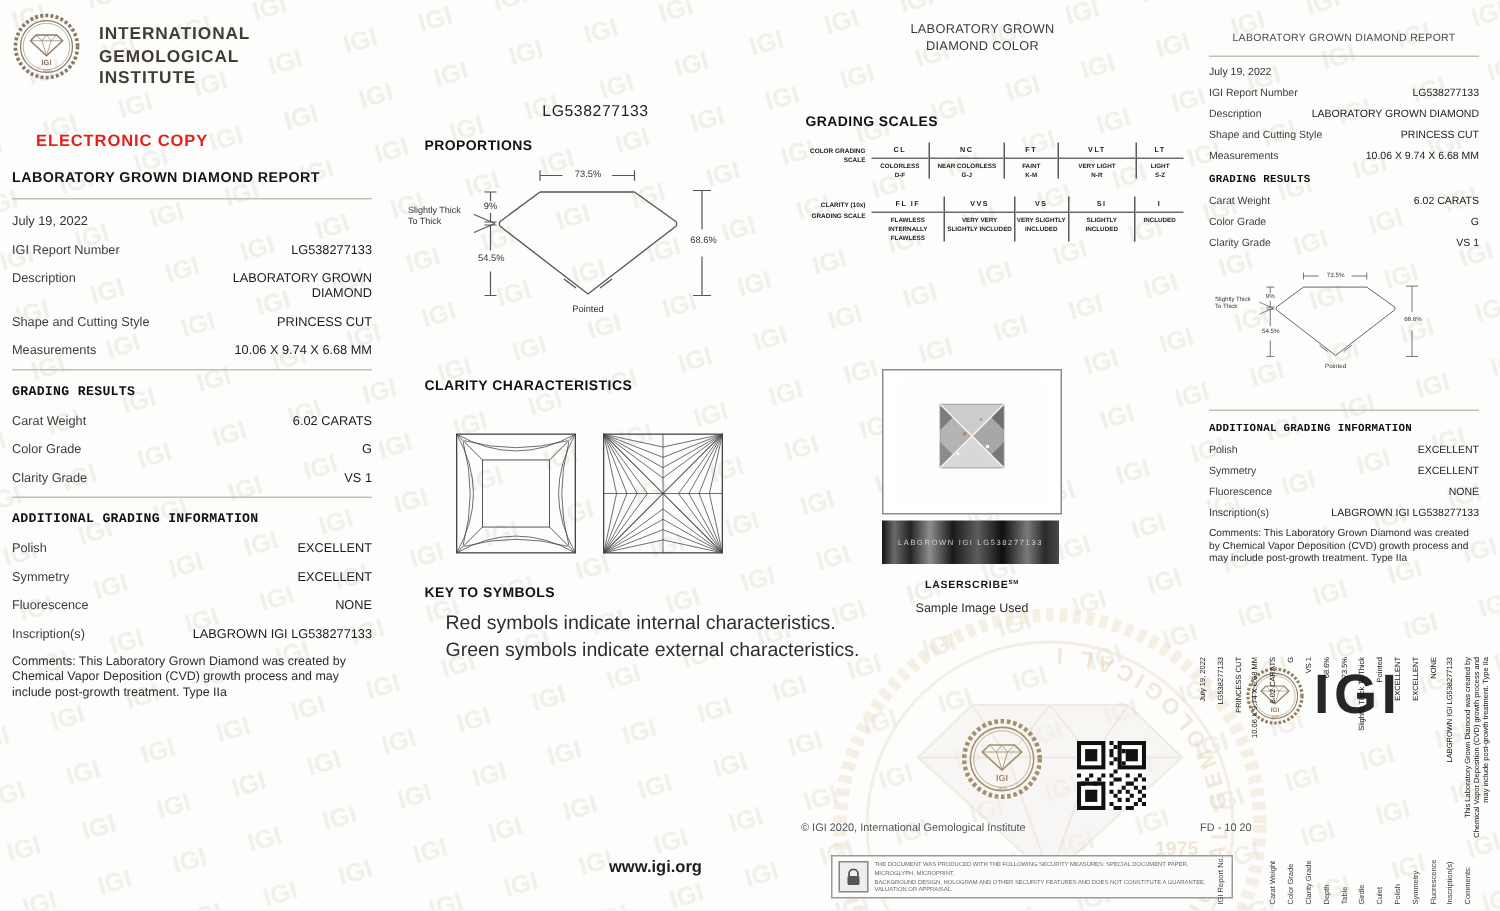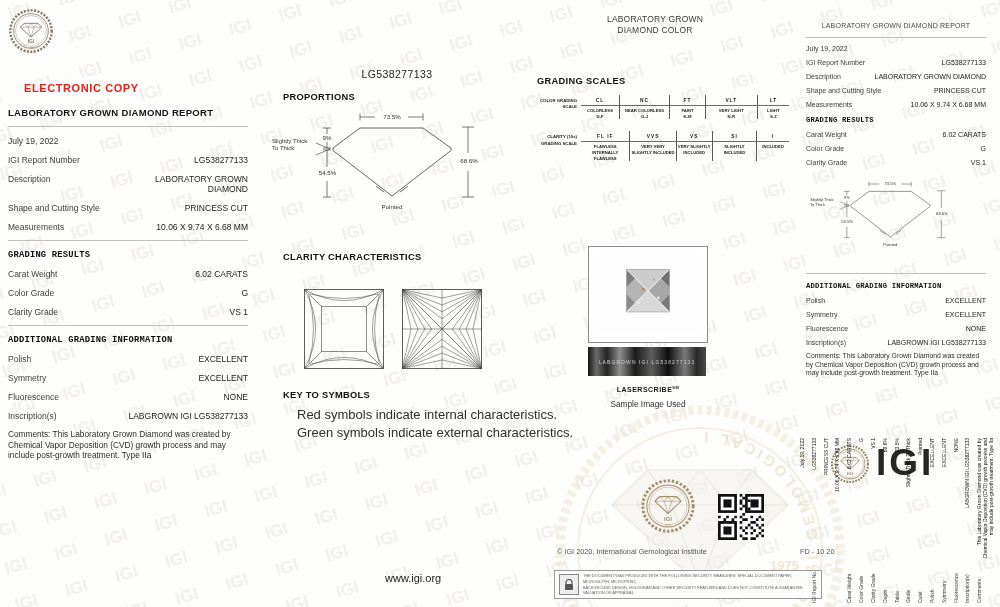--- a/index.html
+++ b/index.html
@@ -50,23 +50,23 @@
   .key-text{position:absolute;left:297px;top:406px;font-size:13px;color:#2e2e2e;line-height:1.35;z-index:2;}
   
   .stub{position:absolute;left:806px;top:32px;width:180px;z-index:2;}
   .stub .divider{margin-top:5px;}
   .stub .date{font-size:7px;margin-top:7px;}
   .stub .kv{font-size:7px;margin-top:7px;}
   .stub .kv .v{max-width:112px;}
   .stub .sec-head{font-size:7.2px;margin-top:8px;}
   .stub .comments{font-size:6.8px;margin-top:6px;}
   
-  .copyright{position:absolute;left:557px;top:547px;font-size:7.3px;color:#555;z-index:2;}
+  .copyright{position:absolute;left:534px;top:547px;font-size:7.3px;color:#555;z-index:2;}
   .form-code{position:absolute;left:800px;top:547px;font-size:7.3px;color:#555;z-index:2;}
-  .website{position:absolute;left:385px;top:572px;font-size:11px;font-weight:normal;color:#1d1d1d;z-index:2;}
+  .website{position:absolute;left:406px;top:572px;font-size:11px;font-weight:bold;color:#1d1d1d;z-index:2;}
   .igi-wordmark{position:absolute;left:876px;top:442px;font-size:37px;font-weight:bold;color:#262626;letter-spacing:3px;z-index:2;}
   .security{position:absolute;left:554px;top:570px;width:266px;height:27px;border:1.5px solid #9a9a9a;background:#fcfcfb;display:flex;align-items:center;z-index:2;}
   .lock-box{width:18px;height:19px;border:1px solid #888;background:#eee;margin:0 4px 0 4px;display:flex;align-items:center;justify-content:center;}
   .sec-text{flex:1;font-size:3.9px;color:#666;line-height:1.5;padding-right:3px;}
   
   .side-strip{position:absolute;left:800px;top:438px;width:195px;height:165px;overflow:hidden;z-index:2;}
   .side-strip-inner{position:absolute;left:0;top:0;width:165px;height:195px;transform:rotate(-90deg) translateX(-165px);transform-origin:0 0;display:flex;flex-direction:column;justify-content:space-between;}
   .strip-line{display:flex;justify-content:space-between;font-size:5px;color:#222;line-height:1.18;}
   .strip-line .sl{color:#3a3a3a;}
   .strip-line .sv{text-align:right;max-width:128px;color:#111;}
@@ -125,20 +125,25 @@
         <path d="M648,470 L672,505 L700,470 L728,505 L752,470 M612,505 L788,505 M672,505 L700,585 M728,505 L700,585 M648,470 L612,505 M752,470 L788,505" fill="none"></path>
       </g>
     </g>
   </svg>
 
   <div class="left-panel">
     <div class="brand-row">
       <svg width="46" height="46" viewBox="0 0 60 60" style="color:#8a7a66">
           <use href="#seal-def"></use>
         </svg>
+      <div class="brand-name">
+        <div>INTERNATIONAL</div>
+        <div>GEMOLOGICAL</div>
+        <div>INSTITUTE</div>
+      </div>
     </div>
     <div class="electronic-copy">ELECTRONIC COPY</div>
     <div class="report-title">LABORATORY GROWN DIAMOND REPORT</div>
     <div class="divider"></div>
     <div class="date">July 19, 2022</div>
 
     <div class="kv">
         <span class="l">IGI Report Number</span>
         <span class="v">LG538277133</span>
       </div>

